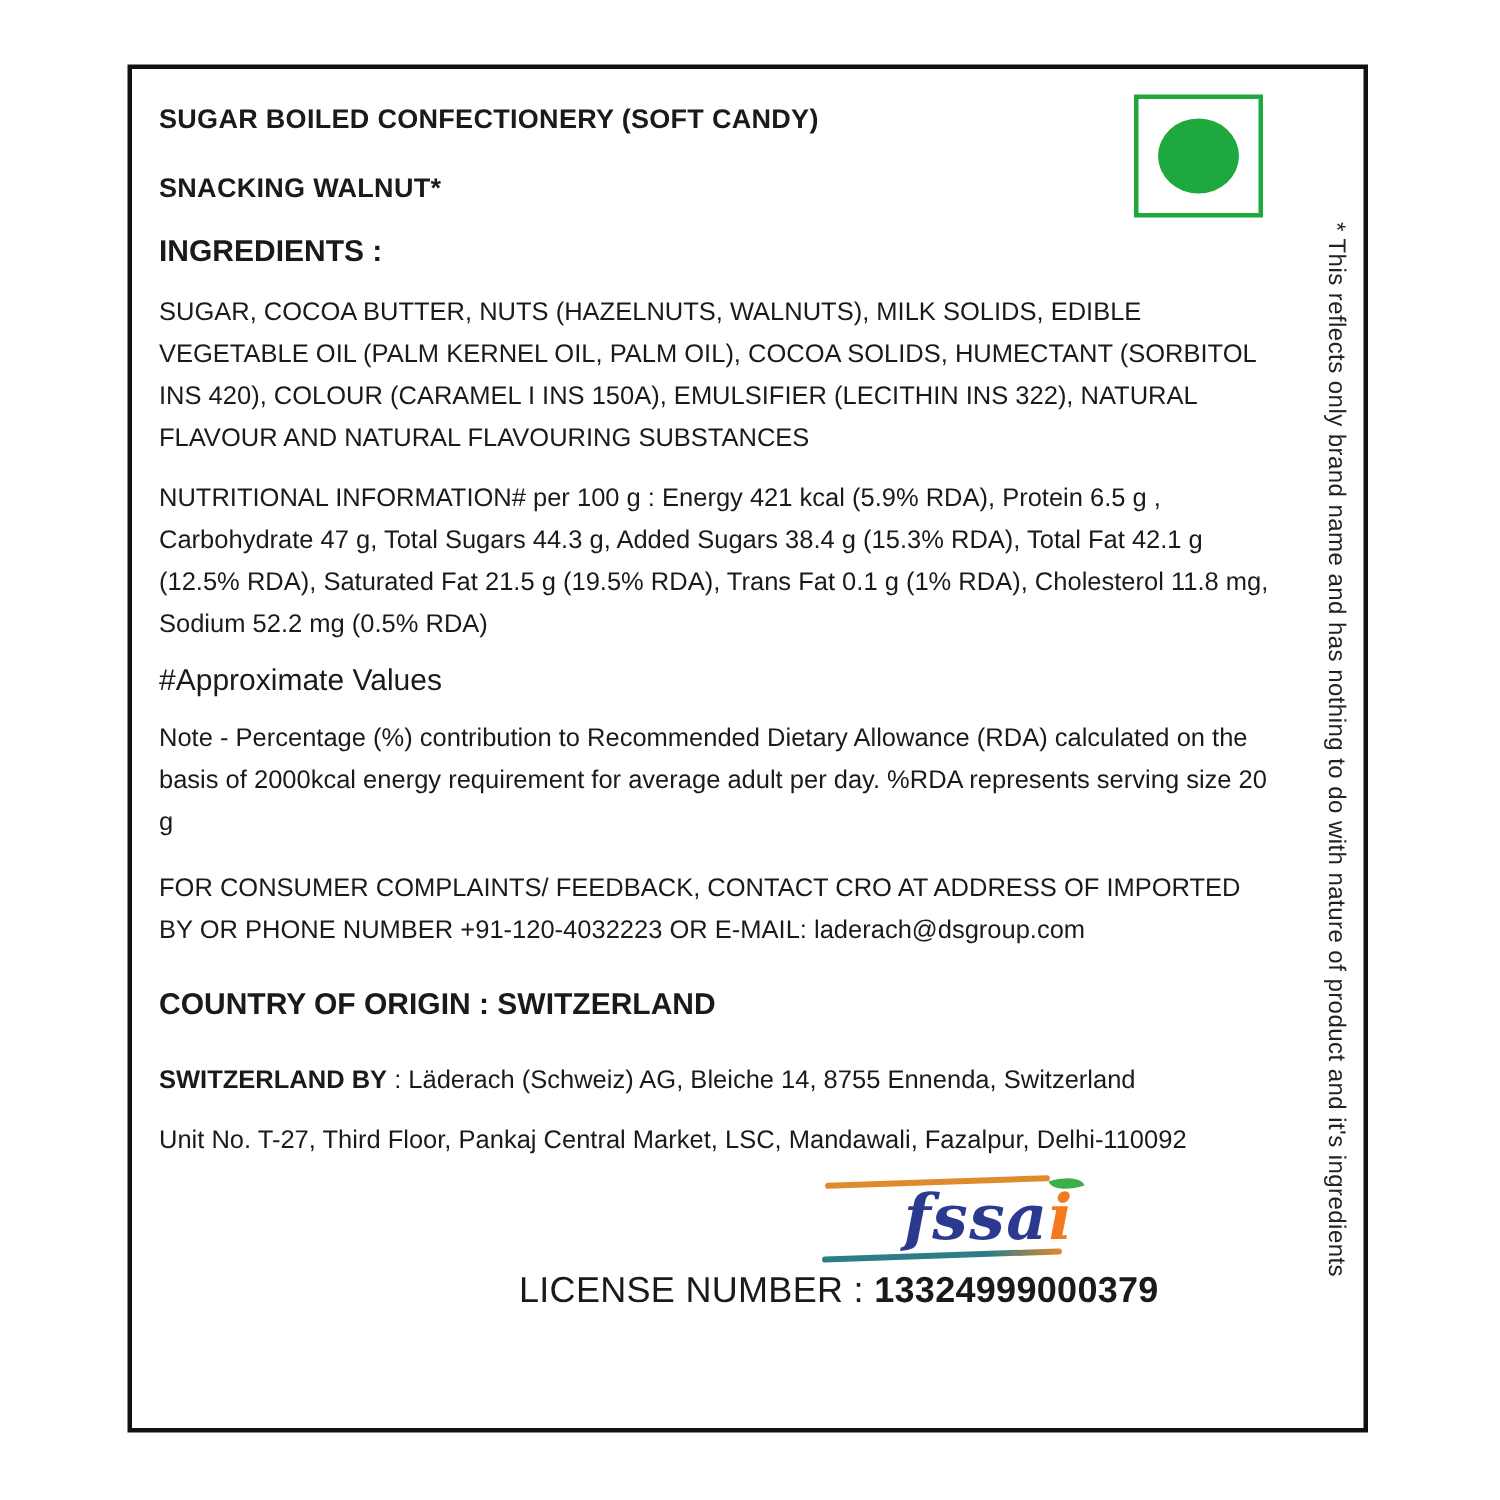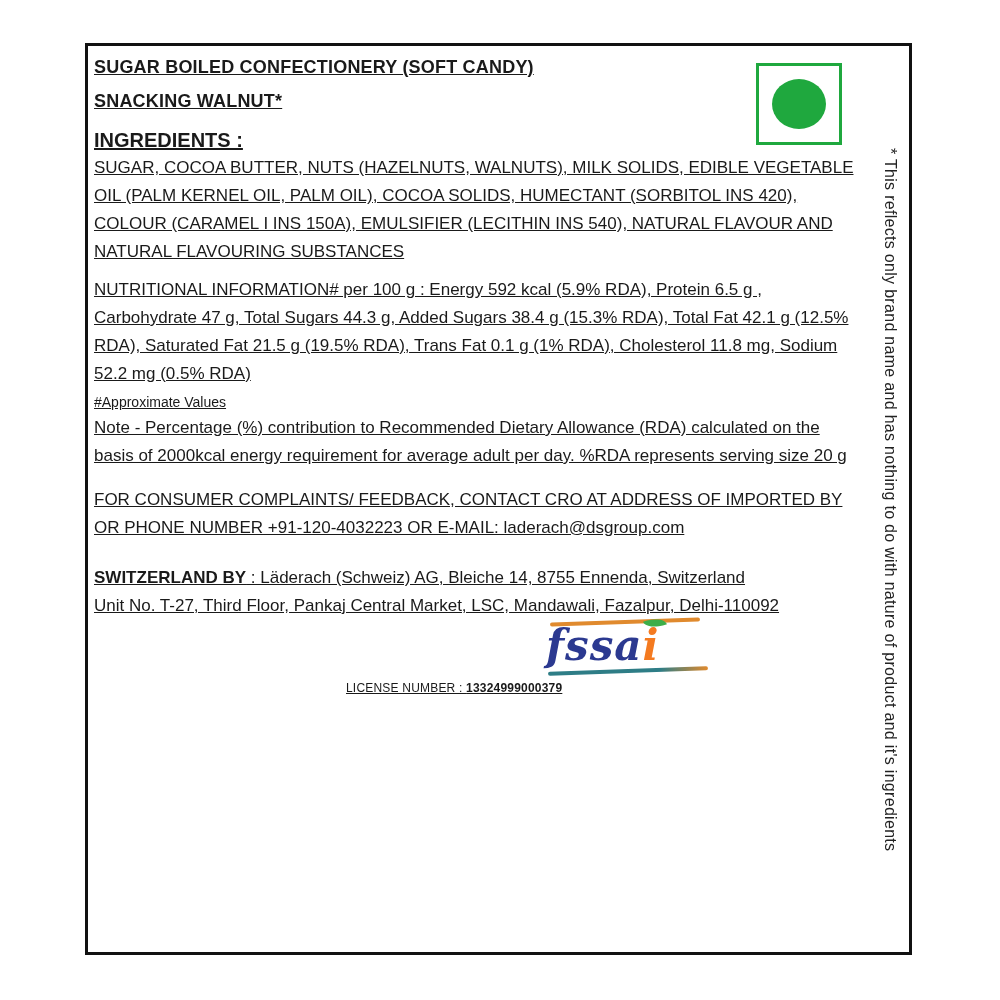--- a/index.html
+++ b/index.html
@@ -27,42 +27,42 @@
     border: 3px solid #111111;
     box-sizing: border-box;
     background: #ffffff;
   }
   .content {
     position: absolute;
     left: 6px;
     top: 4px;
     width: 768px;
   }
-  p { margin: 0; text-decoration: underline; }
+  p { margin: 12px; }
   .h1 {
     font-size: 18px;
     font-weight: bold;
     line-height: 34px;
     letter-spacing: 0.2px;
   }
   .body-text {
     font-size: 17px;
     line-height: 28px;
   }
   .heading {
     font-size: 20px;
     font-weight: bold;
     line-height: 28px;
   }
   .mt8  { margin-top: 8px; }
   .mt10 { margin-top: 10px; }
   .mt16 { margin-top: 16px; }
   .mt22 { margin-top: 22px; }
   .approx {
-    font-size: 14px;
+    font-size: 20px;
     line-height: 24px;
     margin-top: 2px;
   }
   
   .veg-mark {
     position: absolute;
     left: 668px;
     top: 17px;
     width: 86px;
     height: 82px;
@@ -90,21 +90,21 @@
     font-size: 16px;
     line-height: 20px;
     letter-spacing: 0.3px;
     color: #222;
     white-space: nowrap;
   }
   
   .fssai-wrap {
     margin-left: 452px;
     width: 170px;
-    text-align: left;
+    text-align: right;
   }
   .fssai-top-line {
     display: block;
     height: 4px;
     width: 150px;
     margin: 0 0 0 4px;
     background: #E08A2E;
     border-radius: 2px;
     transform: rotate(-2deg);
   }
@@ -135,51 +135,52 @@
     height: 4px;
     width: 160px;
     margin: 1px 0 0 2px;
     background: linear-gradient(90deg, #2E7D86 0%, #2E7D86 70%, #E08A2E 100%);
     border-radius: 2px;
     transform: rotate(-2deg);
   }
   .license-line {
     margin-top: 8px;
     margin-left: 252px;
-    font-size: 12px;
+    font-size: 24px;
     letter-spacing: 0.2px;
   }
   .license-number { font-weight: bold; }
   b { font-weight: bold; }
 </style>
 </head>
 <body>
 
 <div class="page">
   <div class="label-box">
 
     <div class="veg-mark">
       <span class="veg-dot"></span>
     </div>
 
     <div class="content">
       <p class="h1">SUGAR BOILED CONFECTIONERY (SOFT CANDY)</p>
       <p class="h1">SNACKING WALNUT*</p>
 
       <p class="heading mt8">INGREDIENTS :</p>
-      <p class="body-text">SUGAR, COCOA BUTTER, NUTS (HAZELNUTS, WALNUTS),  MILK SOLIDS, EDIBLE VEGETABLE OIL (PALM KERNEL OIL, PALM OIL), COCOA SOLIDS, HUMECTANT (SORBITOL INS 420), COLOUR (CARAMEL I INS 150A), EMULSIFIER (LECITHIN INS 540), NATURAL FLAVOUR AND NATURAL FLAVOURING SUBSTANCES</p>
+      <p class="body-text">SUGAR, COCOA BUTTER, NUTS (HAZELNUTS, WALNUTS),  MILK SOLIDS, EDIBLE VEGETABLE OIL (PALM KERNEL OIL, PALM OIL), COCOA SOLIDS, HUMECTANT (SORBITOL INS 420), COLOUR (CARAMEL I INS 150A), EMULSIFIER (LECITHIN INS 322), NATURAL FLAVOUR AND NATURAL FLAVOURING SUBSTANCES</p>
 
 
-      <p class="body-text mt10">NUTRITIONAL INFORMATION#  per 100 g : Energy 592 kcal (5.9% RDA), Protein 6.5 g , Carbohydrate 47 g, Total Sugars 44.3 g, Added Sugars 38.4 g (15.3% RDA), Total Fat 42.1 g (12.5% RDA),  Saturated Fat 21.5 g (19.5% RDA), Trans Fat 0.1 g (1% RDA), Cholesterol 11.8 mg, Sodium 52.2 mg (0.5% RDA)</p>
+      <p class="body-text mt10">NUTRITIONAL INFORMATION#  per 100 g : Energy 421 kcal (5.9% RDA), Protein 6.5 g , Carbohydrate 47 g, Total Sugars 44.3 g, Added Sugars 38.4 g (15.3% RDA), Total Fat 42.1 g (12.5% RDA),  Saturated Fat 21.5 g (19.5% RDA), Trans Fat 0.1 g (1% RDA), Cholesterol 11.8 mg, Sodium 52.2 mg (0.5% RDA)</p>
 
       <p class="approx">#Approximate Values</p>
       <p class="body-text">Note - Percentage (%) contribution to Recommended Dietary Allowance (RDA) calculated on the basis of 2000kcal energy requirement for average adult per day. %RDA represents serving size  20 g</p>
 
       <p class="body-text mt16">FOR CONSUMER COMPLAINTS/ FEEDBACK, CONTACT CRO AT ADDRESS OF IMPORTED BY OR PHONE NUMBER +91-120-4032223 OR E-MAIL: laderach@dsgroup.com</p>
 
+      <p class="heading mt22">COUNTRY OF ORIGIN : SWITZERLAND</p>
 
       <p class="body-text mt22"><b>SWITZERLAND BY</b><span> : Läderach (Schweiz) AG, Bleiche 14, 8755 Ennenda, Switzerland</span></p>
 
       <p class="body-text">Unit No. T-27, Third Floor, Pankaj Central Market, LSC, Mandawali, Fazalpur, Delhi-110092</p>
 
       <div class="fssai-wrap">
         <span class="fssai-top-line"></span>
         <span class="fssai-word"><span>fssa</span><span class="fssai-i">i</span><span class="fssai-leaf"></span></span>
         <span class="fssai-bottom-line"></span>
       </div>

